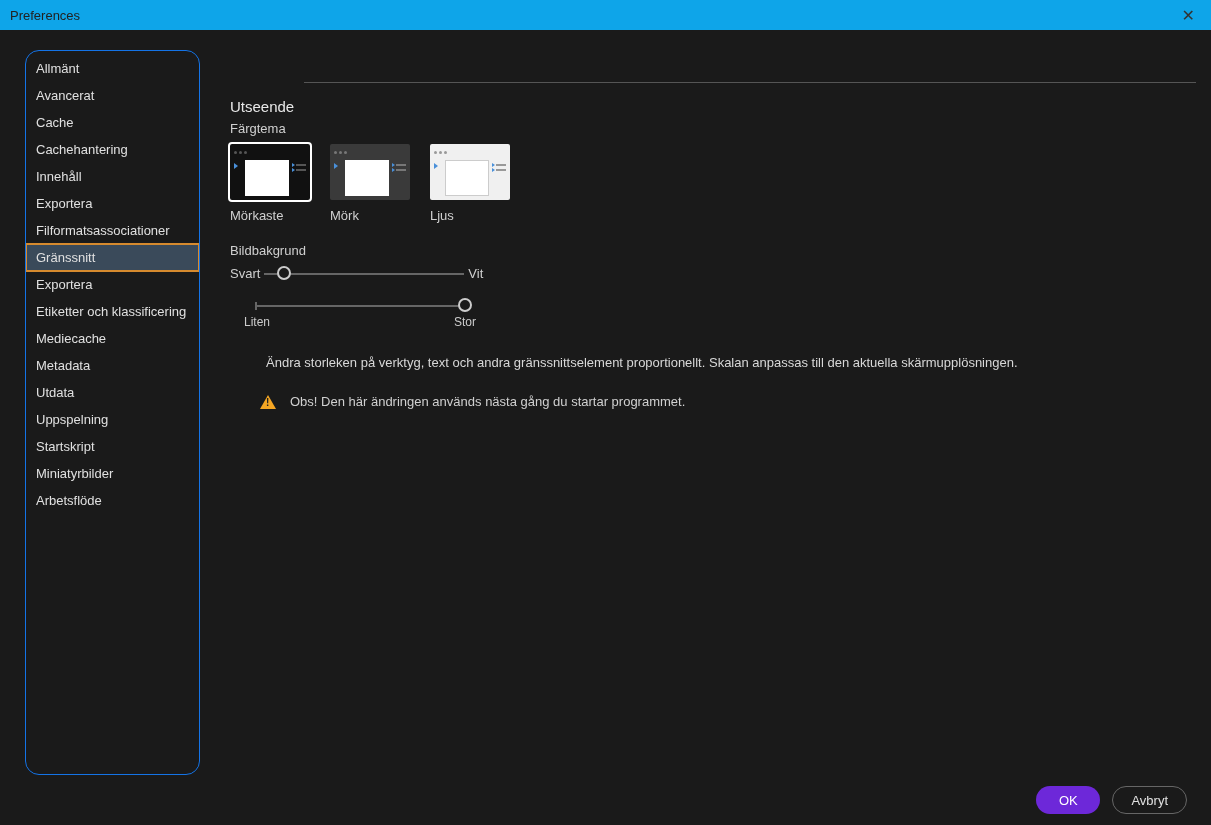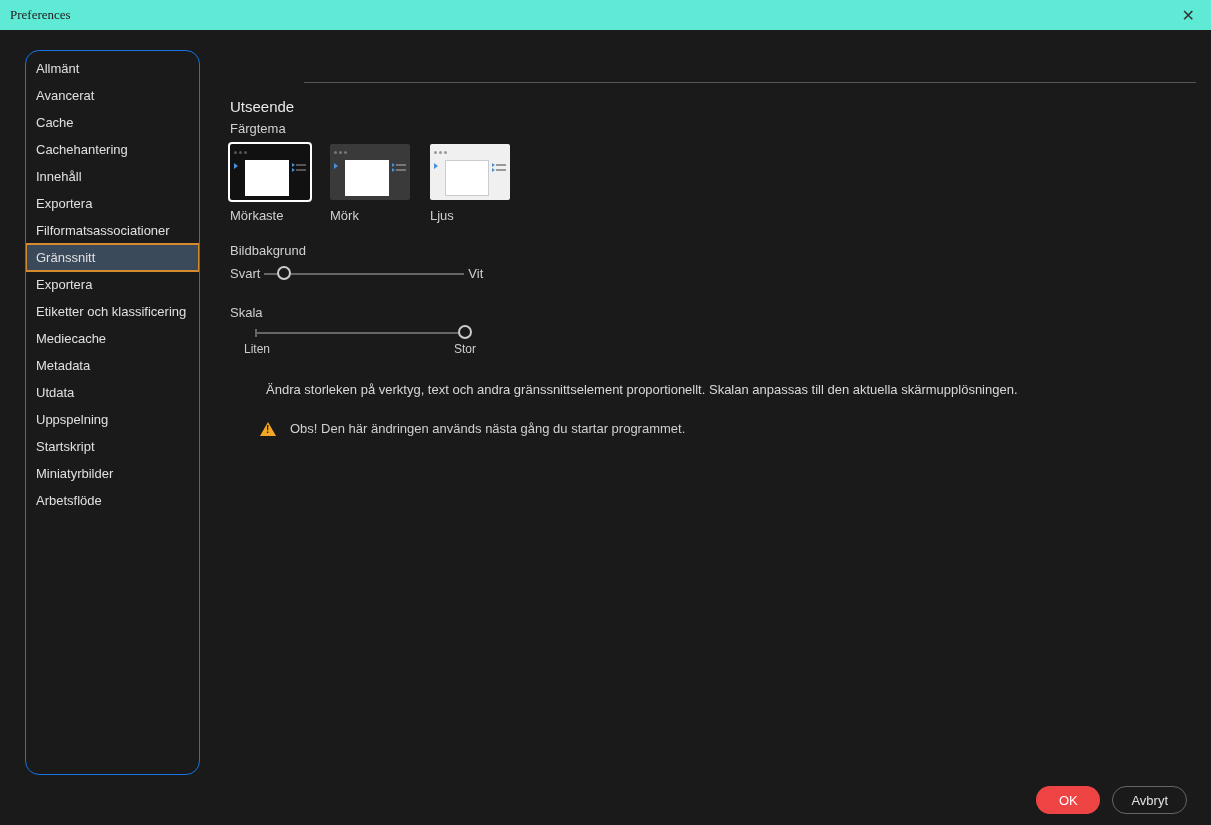--- a/index.html
+++ b/index.html
@@ -7,27 +7,26 @@
     width: 1211px;
     height: 825px;
     background: #1a1a1a;
     font-family: -apple-system, BlinkMacSystemFont, "Segoe UI", sans-serif;
     font-size: 13px;
     color: #d0d0d0;
     overflow: hidden;
   }
   .titlebar {
     height: 30px;
-    background: #5eead4;
+    background: #0ea5e9;
     color: #222;
     display: flex;
     align-items: center;
     padding: 0 10px;
     justify-content: space-between;
-    font-family: Liberation Serif, serif;
   }
   .titlebar .close-btn {
     font-size: 16px;
     cursor: pointer;
     padding: 0 6px;
     color: #333;
   }
   .main {
     display: flex;
     height: 745px;
@@ -207,21 +206,21 @@
     gap:12px;
     padding-right:24px;
   }
   .btn {
     min-width:64px; height:28px;
     border-radius:14px;
     display:flex; align-items:center; justify-content:center;
     font-size:13px; cursor:pointer;
     padding:0 18px;
   }
-  .btn-primary { background:#ef4444; color:#fff; }
+  .btn-primary { background:#6d28d9; color:#fff; }
   .btn-secondary { background:transparent; border:1px solid #666; color:#e0e0e0; }
 </style>
 </head>
 <body>
 
 <div class="titlebar">
   <span>Preferences</span>
   <span class="close-btn">✕</span>
 </div>
 
@@ -336,21 +335,20 @@
 
     <div class="label">Bildbakgrund</div>
     <div class="slider-row">
       <span>Svart</span>
       <div class="slider-track">
         <div class="slider-thumb" style="left:10%;"></div>
       </div>
       <span>Vit</span>
     </div>
 
-    <div class="label">Skala</div>
     <div class="scale-block">
       <div class="scale-slider">
         <div class="scale-track"></div>
         <div class="scale-thumb"></div>
       </div>
       <div class="scale-labels">
         <span>Liten</span>
         <span>Stor</span>
       </div>
     </div>

